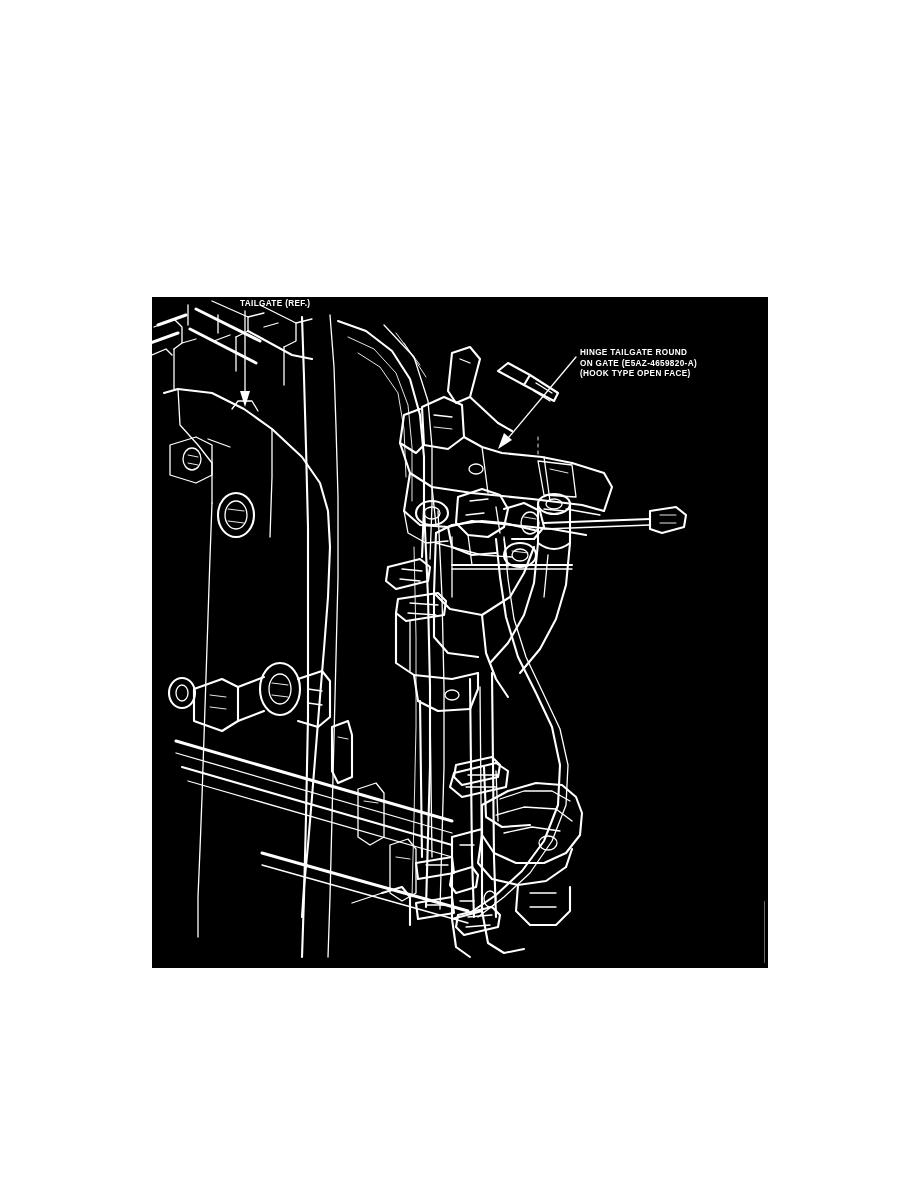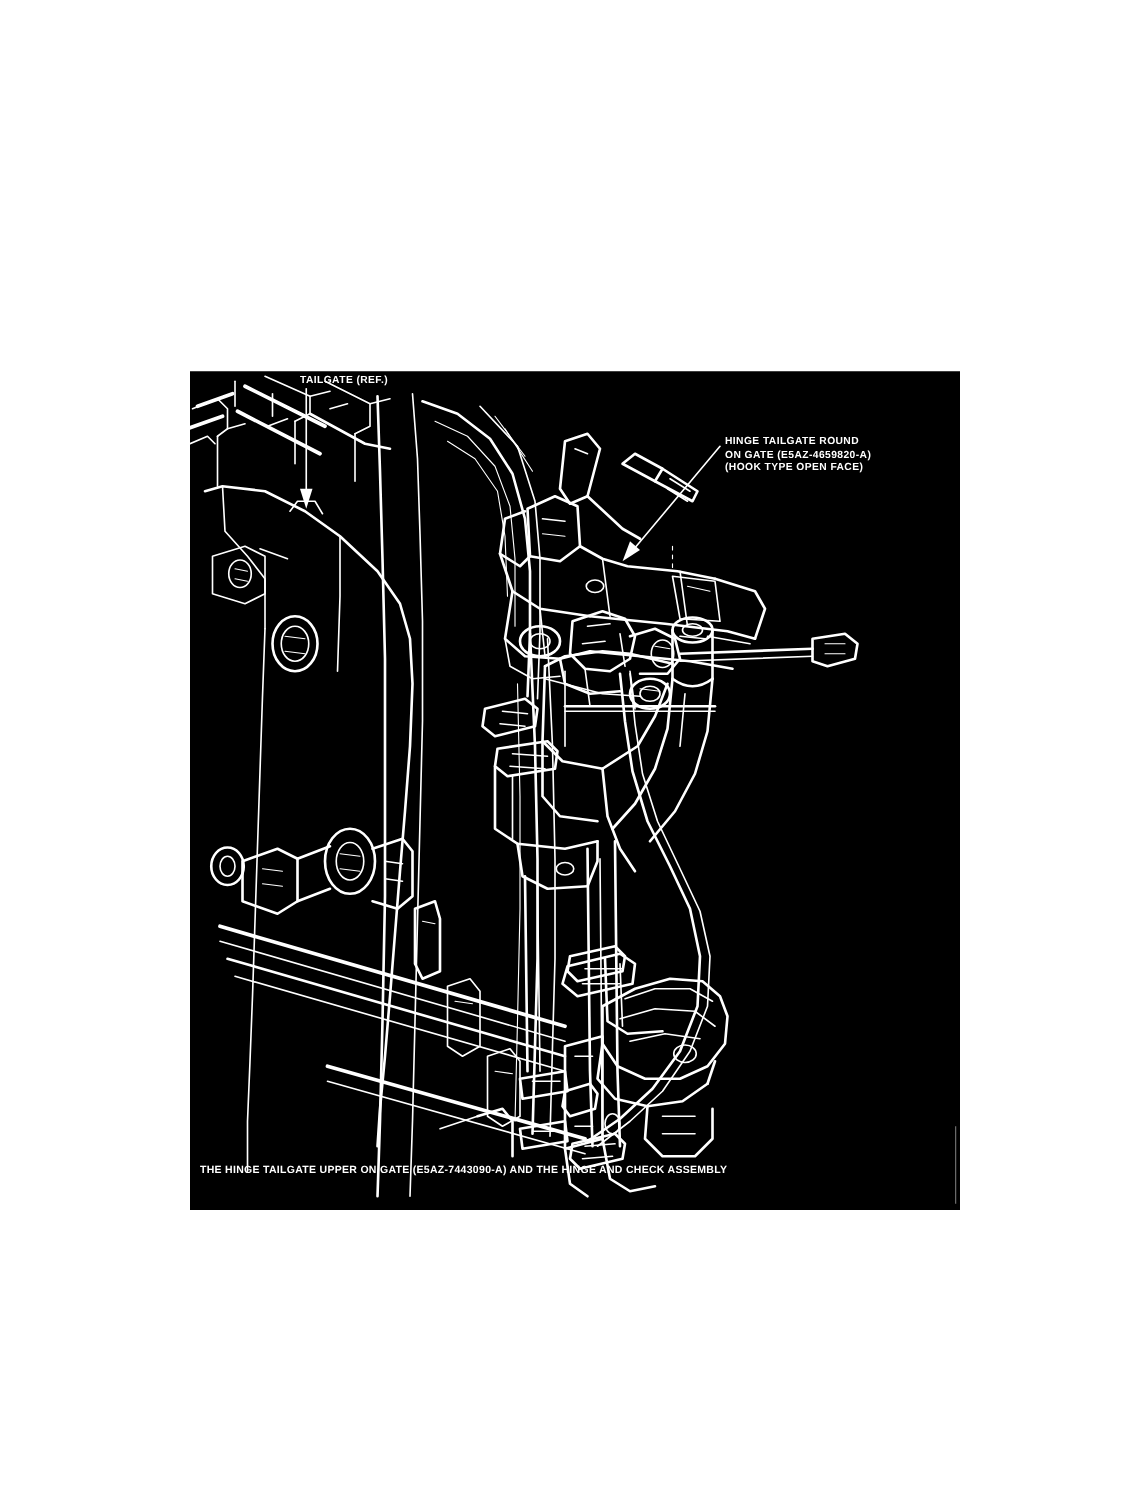--- a/index.html
+++ b/index.html
@@ -378,17 +378,16 @@
     <div class="callout" id="callout-upper-hinge">
       <span class="ln">HINGE TAILGATE ROUND</span>
       <span class="ln">ON GATE (E5AZ-4659820-A)</span>
       <span class="ln">(HOOK TYPE OPEN FACE)</span>
     </div>
 
 
     <div id="edge-rule"></div>
 
     <div id="caption">
-      <span class="ln">THE HINGE TAILGATE UPPER ON GATE (E5AZ-7443090-A) AND THE HINGE AND CHECK ASSEMBLY</span>
     </div>
 
   </div>
 </div>
 
 </body></html>

